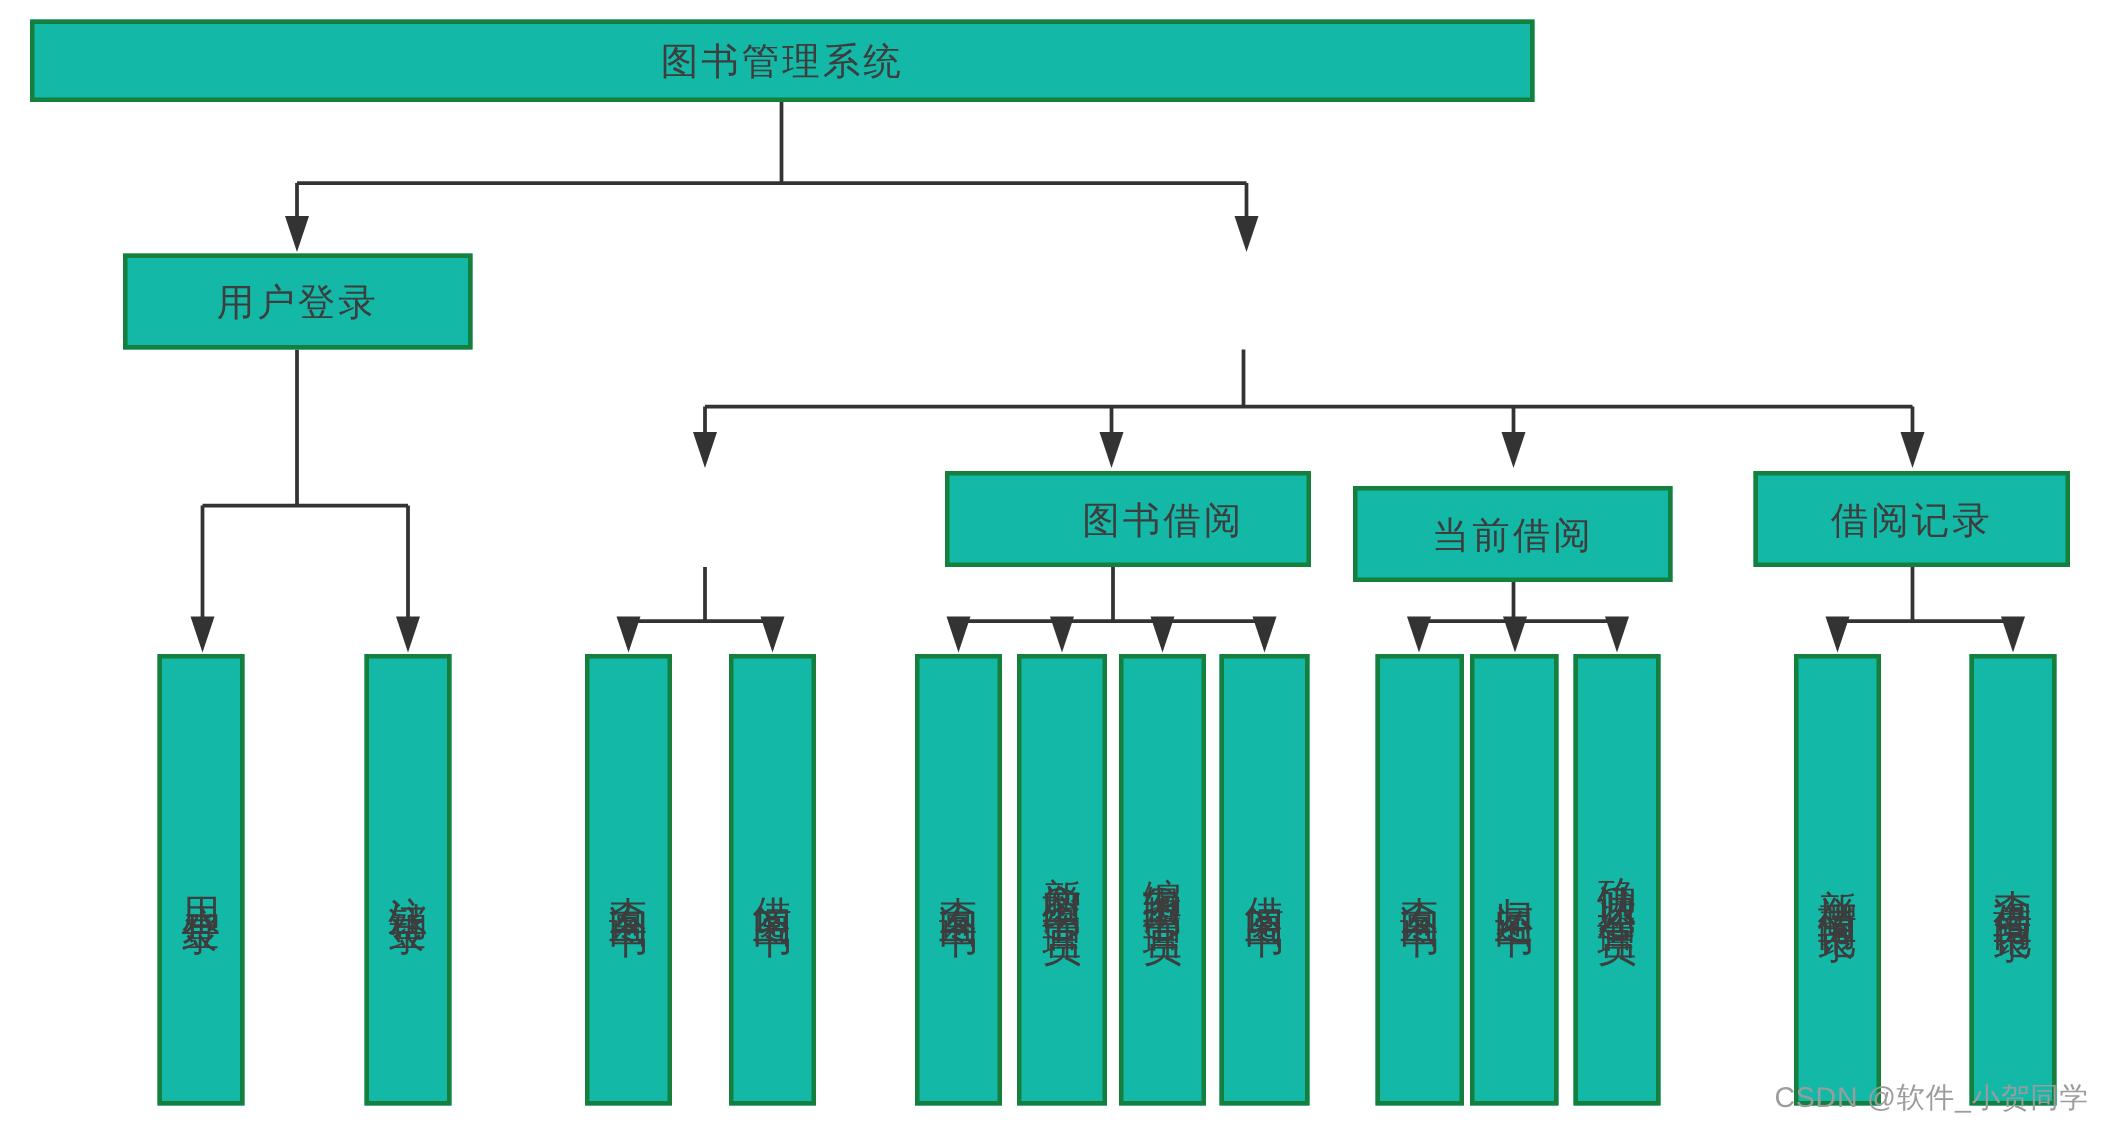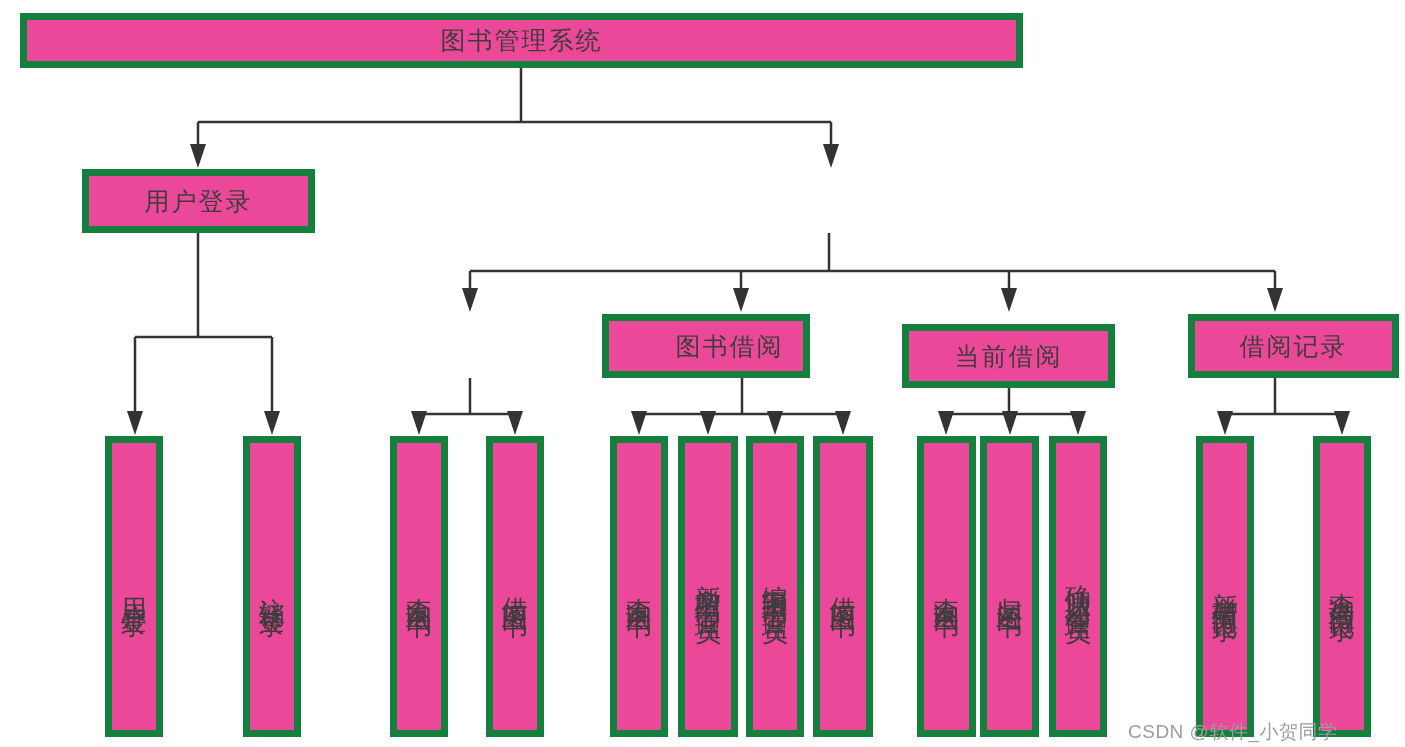--- a/index.html
+++ b/index.html
@@ -15,22 +15,22 @@
   }
 
   .edges {
     position: absolute;
     left: 0; top: 0;
     width: 1405px; height: 747px;
   }
 
   .node {
     position: absolute;
-    background: #ec4899;
-    border: 7px solid #15803d;
+    background: #14b8a6;
+    border: 3px solid #15803d;
     color: #3d3d3d;
     display: flex;
     align-items: center;
     justify-content: center;
     text-align: center;
   }
 
   .node.h {
     font-size: 25px;
     letter-spacing: 2px;
@@ -41,39 +41,39 @@
   }
   .node.v .vtext {
     writing-mode: vertical-rl;
     letter-spacing: 5px;
     line-height: 1.1;
     white-space: nowrap;
   }
 
   .watermark {
     position: absolute;
-    left: 1128px;
+    left: 1183px;
     top: 719px;
     font-size: 19px;
     letter-spacing: 0.5px;
     color: #9c9c9c;
     z-index: 5;
     white-space: nowrap;
   }
 
   
   #n-root   { left: 20px;  top: 13px;  width: 1003px; height: 55px; }
 
   #n-login  { left: 82px;  top: 169px; width: 233px; height: 64px; }
   #n-mgmt   { left: 711px; top: 169px; width: 236px; height: 64px; }
 
   #n-l3-0   { left: 362px;  top: 314px; width: 216px; height: 64px; }
-  #n-l3-1   { left: 602px;  top: 314px; width: 208px; height: 64px; padding-left: 47px; }
+  #n-l3-1   { left: 630px;  top: 314px; width: 244px; height: 64px; padding-left: 47px; }
   #n-l3-2   { left: 902px;  top: 324px; width: 213px; height: 64px; }
-  #n-l3-3   { left: 1169px; top: 314px; width: 211px; height: 64px; margin-left: 19px; }
+  #n-l3-3   { left: 1169px; top: 314px; width: 211px; height: 64px; }
 
   .leaf { top: 436px; height: 301px; }
   #n-a0 { left: 105px;  width: 58px; }
   #n-a1 { left: 243px;  width: 58px; }
   #n-b0 { left: 390px;  width: 58px; }
   #n-b1 { left: 486px;  width: 58px; }
   #n-c0 { left: 610px;  width: 58px; }
   #n-c1 { left: 678px;  width: 60px; }
   #n-c2 { left: 746px;  width: 58px; }
   #n-c3 { left: 813px;  width: 60px; }

